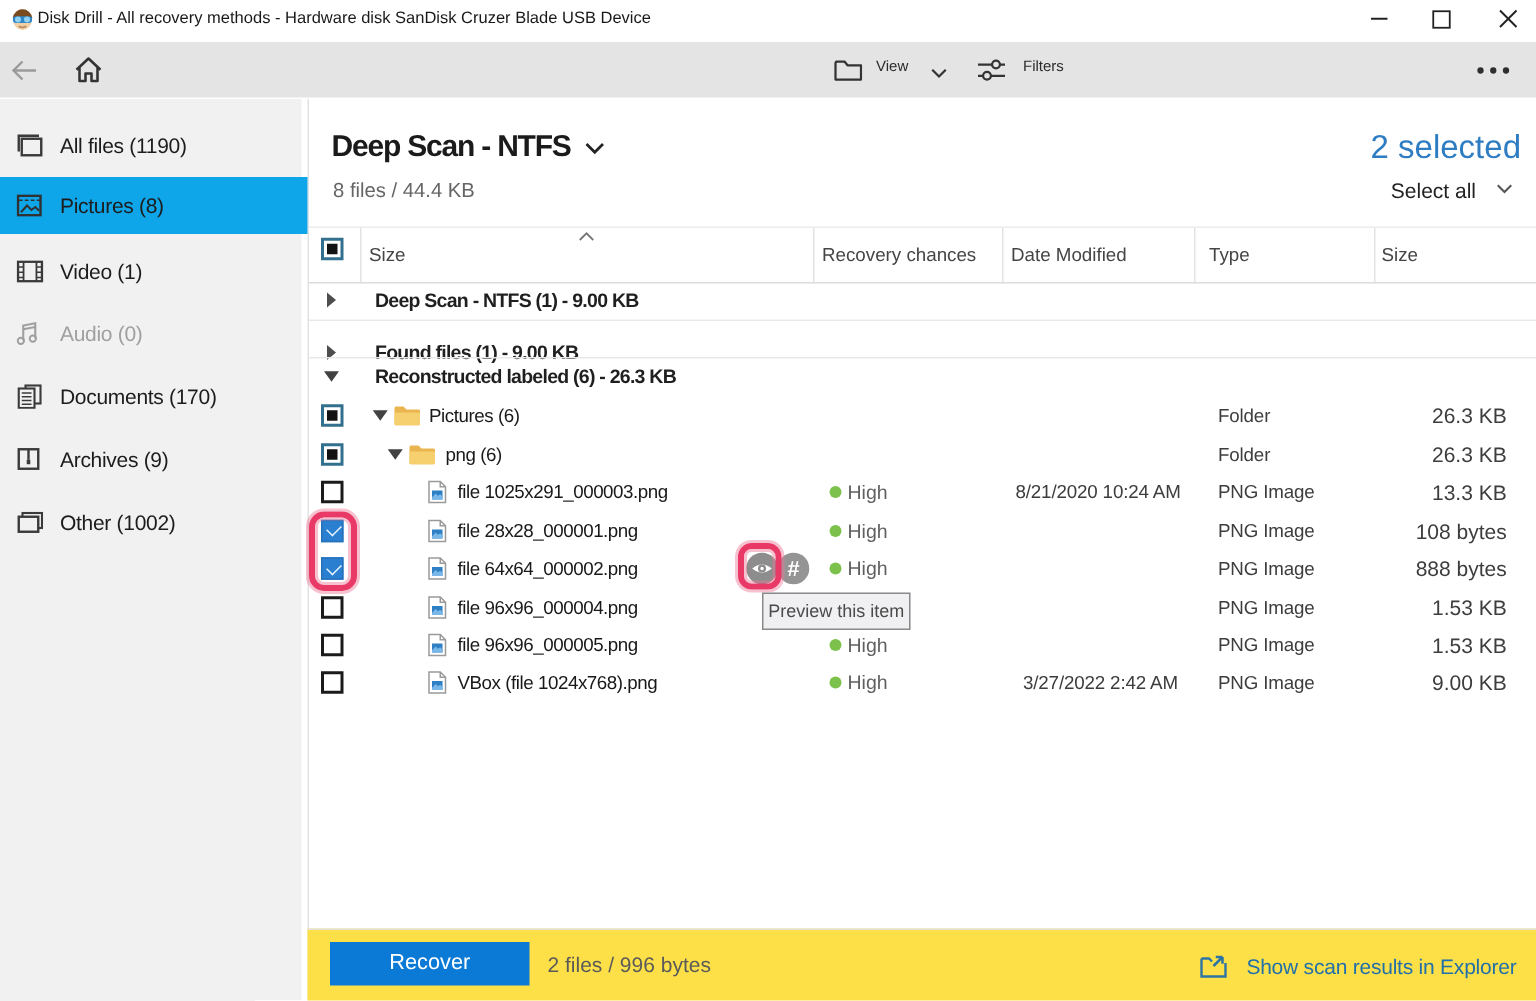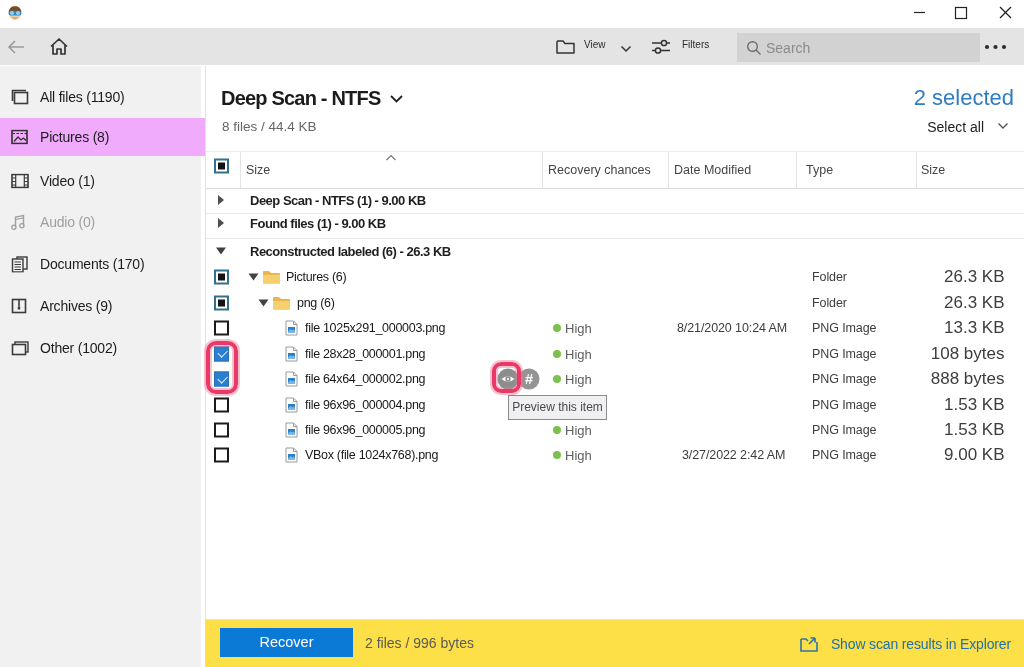--- a/index.html
+++ b/index.html
@@ -12,36 +12,36 @@
   #toolbar{position:absolute;left:0;top:28px;width:1024px;height:37px;background:#e4e4e4;}
   #searchbox{position:absolute;left:737px;top:5px;width:243px;height:29px;background:#d2d2d2;}
   #searchtext{position:absolute;left:29px;top:7px;font-size:14px;color:#8c8c8c;}
   .tbtext{position:absolute;top:11px;font-size:10px;color:#2b2b2b;}
   
   #sidebar{position:absolute;left:0;top:66px;width:201px;height:601px;background:#f1f1f1;}
   #vline{position:absolute;left:205px;top:66px;width:1px;height:601px;background:#e2e2e2;}
   .sideitem{position:absolute;left:0;width:205px;height:38px;}
   .sideitem .lbl{position:absolute;left:40px;top:50%;transform:translateY(-50%);font-size:14px;color:#1c1c1c;letter-spacing:-0.2px;}
   .sideitem svg{position:absolute;left:11px;top:50%;transform:translateY(-50%);}
-  #side-pictures{background:#f0abfc;}
+  #side-pictures{background:#0ea5e9;}
   
   #h-title{position:absolute;left:221px;top:87px;font-size:20px;font-weight:bold;color:#1b1b1b;letter-spacing:-0.8px;}
   #h-sub{position:absolute;left:222px;top:119px;font-size:13.5px;color:#666;}
   #h-selected{position:absolute;right:10px;top:85px;font-size:22px;color:#2e7dc2;}
   #h-selectall{position:absolute;right:40px;top:119px;font-size:14px;color:#222;}
   
   #thead{position:absolute;left:206px;top:151px;width:818px;height:36px;border-top:1px solid #ececec;border-bottom:1px solid #dcdcdc;}
   .hsep{position:absolute;top:0;width:1px;height:36px;background:#e3e3e3;}
   .hlabel{position:absolute;top:11px;font-size:12.5px;color:#454545;}
   
   .row{position:absolute;left:206px;width:818px;height:25.5px;}
   .row .name{position:absolute;top:50%;transform:translateY(-50%);font-size:12.5px;color:#191919;white-space:nowrap;letter-spacing:-0.3px;}
   .row .grouptxt{position:absolute;top:50%;transform:translateY(-50%);font-size:13px;font-weight:bold;color:#1f1f1f;white-space:nowrap;letter-spacing:-0.5px;}
   .row .meta{position:absolute;top:50%;transform:translateY(-50%);font-size:12.5px;color:#3d3d3d;white-space:nowrap;letter-spacing:-0.1px;}
-  .row .sz{position:absolute;right:19.5px;top:50%;transform:translateY(-50%);font-size:17px;color:#3d3d3d;}
+  .row .sz{position:absolute;right:19.5px;top:50%;transform:translateY(-50%);font-size:14px;color:#3d3d3d;}
   .rowsep{position:absolute;left:206px;width:818px;height:1px;background:#e9e9e9;}
   .dot{position:absolute;left:347px;top:50%;transform:translateY(-50%);width:8px;height:8px;border-radius:50%;background:#7cc14b;}
   .high{position:absolute;left:359px;top:50%;transform:translateY(-50%);font-size:13px;color:#5f5f5f;}
   
   .cb{position:absolute;left:8px;top:50%;transform:translateY(-50%);width:15px;height:15px;box-sizing:border-box;}
   .cb.empty{border:2px solid #1b1b1b;background:#fff;}
   .cb.indet{border:2px solid #33708e;background:#fff;}
   .cb.indet::after{content:"";position:absolute;left:2px;top:2px;width:7px;height:7px;background:#131313;}
   .cb.checked{background:#2b7fd0;border:1px solid #2672ba;}
   .cb.checked::after{content:"";position:absolute;left:2.5px;top:2.5px;width:8px;height:4.5px;border-left:1.6px solid #e8f4fd;border-bottom:1.6px solid #e8f4fd;transform:rotate(-45deg);}
@@ -59,20 +59,21 @@
 <body>
   <div id="titlebar">
     <svg class="abs" style="left:7px;top:4px" width="16" height="17" viewBox="0 0 16 17">
       <ellipse cx="8" cy="9" rx="6.2" ry="7" fill="#f2cfa5"></ellipse>
       <path d="M1.5 8 A6.6 7 0 0 1 14.5 8 L13 8.5 L3 8.5 Z" fill="#7a4a21"></path>
       <rect x="1.6" y="6.8" width="12.8" height="4.6" rx="2.2" fill="#2d87c8"></rect>
       <circle cx="5" cy="9" r="2" fill="#8fd0f0"></circle>
       <circle cx="11" cy="9" r="2" fill="#8fd0f0"></circle>
       <path d="M5.5 13.5 Q8 15 10.5 13.5" stroke="#b98a5e" stroke-width="1" fill="none"></path>
     </svg>
+    <div id="titletext">Disk Drill - All recovery methods - Hardware disk SanDisk Cruzer Blade USB Device</div>
 
     <svg class="abs" style="left:909px;top:6px" width="112" height="14" viewBox="0 0 112 14">
       <line x1="5" y1="6.5" x2="16" y2="6.5" stroke="#222" stroke-width="1.2"></line>
       <rect x="46.5" y="1.5" width="11" height="11" fill="none" stroke="#222" stroke-width="1.2"></rect>
       <line x1="91" y1="1" x2="102" y2="12" stroke="#222" stroke-width="1.3"></line>
       <line x1="102" y1="1" x2="91" y2="12" stroke="#222" stroke-width="1.3"></line>
     </svg>
   </div>
 
   <div id="toolbar">
@@ -93,27 +94,20 @@
       <path d="M1.5 1.5 L6 6 L10.5 1.5" stroke="#333" stroke-width="1.5" fill="none"></path>
     </svg>
 
     <svg class="abs" style="left:652px;top:11px" width="18" height="16" viewBox="0 0 18 16">
       <line x1="0" y1="4" x2="18" y2="4" stroke="#333" stroke-width="1.5"></line>
       <line x1="0" y1="11.5" x2="18" y2="11.5" stroke="#333" stroke-width="1.5"></line>
       <circle cx="12" cy="4" r="2.6" fill="#e4e4e4" stroke="#333" stroke-width="1.5"></circle>
       <circle cx="6" cy="11.5" r="2.6" fill="#e4e4e4" stroke="#333" stroke-width="1.5"></circle>
     </svg>
     <div class="tbtext" style="left:682px;">Filters</div>
-    <div id="searchbox">
-      <svg class="abs" style="left:9px;top:7px" width="16" height="16" viewBox="0 0 16 16">
-        <circle cx="6.5" cy="6.5" r="4.8" fill="none" stroke="#6e6e6e" stroke-width="1.4"></circle>
-        <line x1="10" y1="10" x2="14.5" y2="14.5" stroke="#6e6e6e" stroke-width="1.4"></line>
-      </svg>
-      <div id="searchtext">Search</div>
-    </div>
     <svg class="abs" style="left:984px;top:16px" width="24" height="6" viewBox="0 0 24 6">
       <circle cx="3" cy="3" r="2.1" fill="#2e2e2e"></circle>
       <circle cx="11.5" cy="3" r="2.1" fill="#2e2e2e"></circle>
       <circle cx="20" cy="3" r="2.1" fill="#2e2e2e"></circle>
     </svg>
   </div>
 
   <div id="sidebar"></div>
   <div id="vline"></div>
 
@@ -201,21 +195,21 @@
     <div class="hlabel" style="left:715px;">Size</div>
   </div>
 
   <div class="row" style="top:187.5px;">
     <svg class="tri" style="left:11px;" width="8" height="12" viewBox="0 0 8 12">
       <path d="M1 1 L7 6 L1 11 Z" fill="#4d4d4d"></path>
     </svg>
     <div class="grouptxt" style="left:44px;">Deep Scan - NTFS (1) - 9.00 KB</div>
   </div>
   <div class="rowsep" style="top:212.8px;"></div>
-  <div class="row" style="top:210px;">
+  <div class="row" style="top:222px;">
     <svg class="tri" style="left:11px;" width="8" height="12" viewBox="0 0 8 12">
       <path d="M1 1 L7 6 L1 11 Z" fill="#4d4d4d"></path>
     </svg>
     <div class="grouptxt" style="left:44px;">Found files (1) - 9.00 KB</div>
   </div>
   <div class="rowsep" style="top:238.3px;"></div>
   <div class="row" style="top:238.3px;">
     <svg class="tri" style="left:9px;" width="12" height="9" viewBox="0 0 12 9">
       <path d="M1 1 L11 1 L6 8 Z" fill="#424242"></path>
     </svg>

